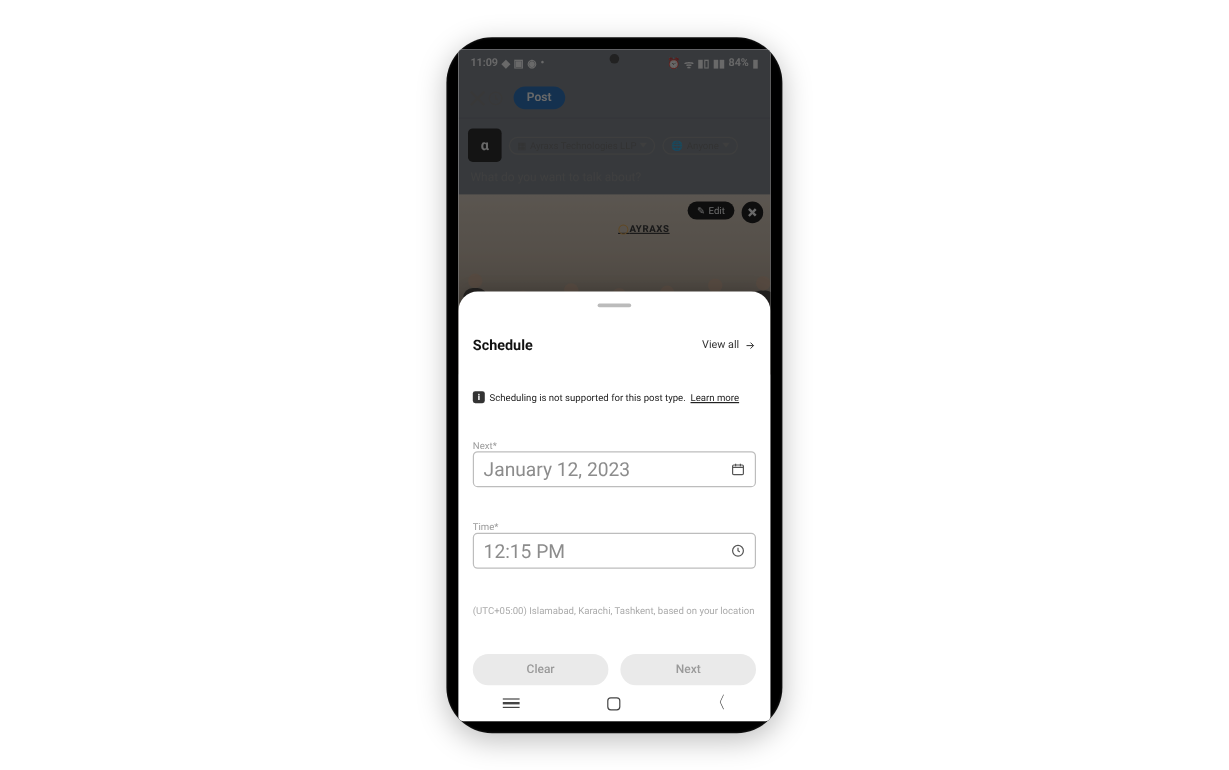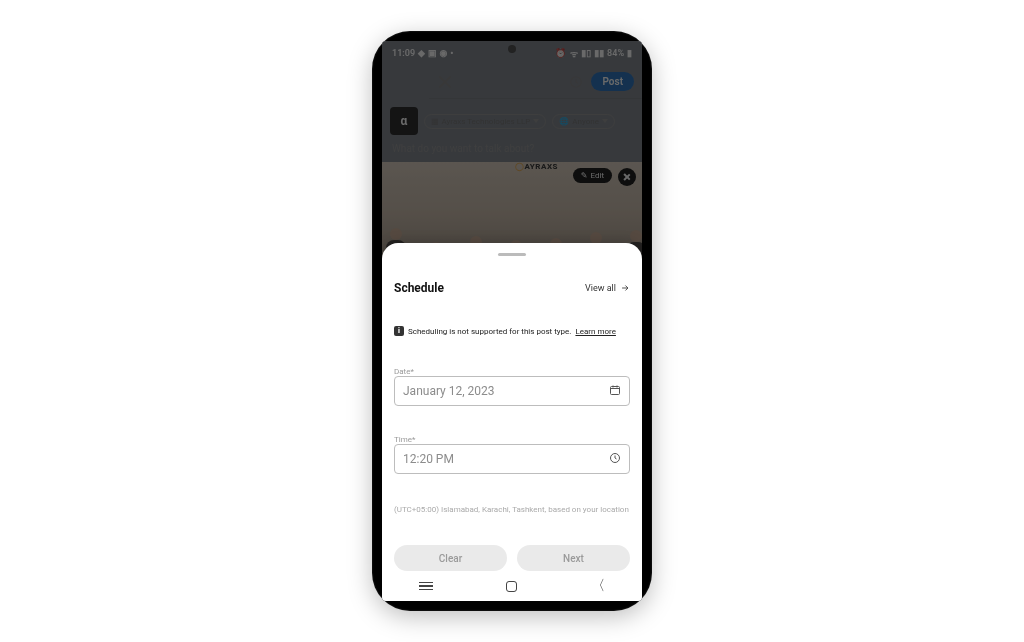--- a/index.html
+++ b/index.html
@@ -27,22 +27,22 @@
   .statusbar .left, .statusbar .right { display: flex; align-items: center; gap: 3px; }
   
   .dimlayer {
     position: absolute; inset: 0; background: #4b4f55;
     display: flex; flex-direction: column;
   }
   .dimlayer::after { content:""; position:absolute; inset:0; background: rgba(0,0,0,0.0); }
   .dim-content { filter: brightness(0.65) saturate(0.9); }
   .dim-overlay { position:absolute; inset:0; background: rgba(30,30,30,0.45); }
   .appbar {
-    height: 34px; display:flex; align-items:center; justify-content: space-between;
-    padding: 0 8px; margin-top: 24px; border-bottom: 1px solid rgba(0,0,0,0.08); margin-left: 47px;
+    height: 34px; display:flex; align-items:center; justify-content: flex-start;
+    padding: 0 8px; margin-top: 24px; border-bottom: 1px solid rgba(0,0,0,0.08);
   }
   .x-icon { width:16px; height:16px; position:relative; }
   .x-icon::before, .x-icon::after {
     content:""; position:absolute; left:7px; top:0; width:2px; height:16px; background:#777;
   }
   .x-icon::before{ transform: rotate(45deg);} .x-icon::after{ transform: rotate(-45deg);}
   .appbar-right { display:flex; align-items:center; gap:8px; }
   .clock-icon svg { width:14px; height:14px; display:block; }
   .post-btn {
     background:#0a66c2; color:#fff; font-size:10px; font-weight:600;
@@ -50,22 +50,22 @@
   }
   .author-row { display:flex; align-items:center; gap:6px; padding: 8px; }
   .avatar { width:28px; height:28px; background:#111; border-radius:4px; color:#fff; display:flex; align-items:center; justify-content:center; font-size:12px; font-weight:700; }
   .pill { border:1px solid #888; color:#666; font-size:8px; padding:2px 6px; border-radius:12px; display:flex; align-items:center; gap:3px; }
   .caret { width:0;height:0;border-left:3px solid transparent;border-right:3px solid transparent;border-top:4px solid #888; }
   .prompt { color:#8a8a8a; font-size:10px; padding: 0 10px 8px; }
   .imgblock {
     margin: 0; height: 150px; position: relative; background: linear-gradient(180deg,#d8c9b8 0%, #c8b6a2 35%, #7a6a5a 100%);
   }
   .imgblock .brand {
-    position:absolute; top:0; right:84px; font-size:8px; font-weight:800; color:#222;
-    background: none; letter-spacing: 0.5px;
+    position:absolute; top:24px; right:84px; font-size:8px; font-weight:800; color:#222;
+    background: none; letter-spacing: 0.5px; text-decoration: underline;
   }
   .brand .o { color:#e8a33a; }
   .edit-chip {
     position:absolute; top:6px; right:30px; background:#000; color:#fff;
     font-size:8px; padding:3px 8px; border-radius:10px; display:flex; gap:3px; align-items:center;
   }
   .closecircle {
     position:absolute; top:6px; right:6px; width:18px; height:18px; border-radius:50%; background:#000;
     display:flex; align-items:center; justify-content:center;
   }
@@ -92,21 +92,21 @@
   .sheet-head { display:flex; align-items:center; justify-content:space-between; }
   .sheet-title { font-size:12px; font-weight:700; color:#111; }
   .viewall { font-size:9px; color:#333; display:flex; align-items:flex-start; gap:4px; }
   .arrow-right svg{ width:10px; height:10px; display:block;}
   .info-row { font-size:8px; color:#222; display:flex; align-items:center; gap:4px; padding: 8px 0 2px; }
   .info-row .lm { text-decoration: underline; }
   .info-icon { width:10px;height:10px;background:#333;color:#fff;border-radius:2px;display:flex;align-items:center;justify-content:center;font-size:7px;font-weight:900;}
   .field-label { font-size:8px; color:#9a9a9a; margin-top:6px; }
   .field {
     border:1px solid #bdbdbd; border-radius:4px; height:30px; display:flex; align-items:center;
-    padding:0 8px; justify-content:space-between; font-size:12px; color:#8c8c8c;
+    padding:0 8px; justify-content:space-between; font-size:16px; color:#8c8c8c;
   }
   .field svg { width:12px; height:12px; }
   .tz { font-size:8px; color:#aaaaaa; margin-top:8px; }
   .btnrow { display:flex; gap:10px; margin-top:8px; }
   .pillbtn {
     flex:1; background:#eaeaea; color:#9a9a9a; font-size:10px; font-weight:500;
     height:26px; border-radius:14px; display:flex; align-items:center; justify-content:center;
   }
   
   .navbar {
@@ -220,36 +220,36 @@
           </div>
         </div>
 
         <div class="info-row">
           <span class="info-icon">i</span>
           <span>Scheduling is not supported for this post type.</span>
           <span class="lm">Learn more</span>
         </div>
 
         <div>
-          <div class="field-label">Date*</div>
+          <div class="field-label">Next*</div>
           <div class="field">
             <span>January 12, 2023</span>
             <span>
               <svg viewBox="0 0 24 24" fill="none" stroke="#555" stroke-width="2">
                   <rect x="3" y="5" width="18" height="16" rx="2"></rect>
                   <path d="M3 9h18M8 3v4M16 3v4"></path>
                 </svg>
             </span>
           </div>
         </div>
 
         <div>
           <div class="field-label">Time*</div>
           <div class="field">
-            <span>12:20 PM</span>
+            <span>12:15 PM</span>
             <span>
               <svg viewBox="0 0 24 24" fill="none" stroke="#555" stroke-width="2">
                   <circle cx="12" cy="12" r="9"></circle>
                   <path d="M12 7v5l3 2"></path>
                 </svg>
             </span>
           </div>
         </div>
 
         <div class="tz">(UTC+05:00) Islamabad, Karachi, Tashkent, based on your location</div>

